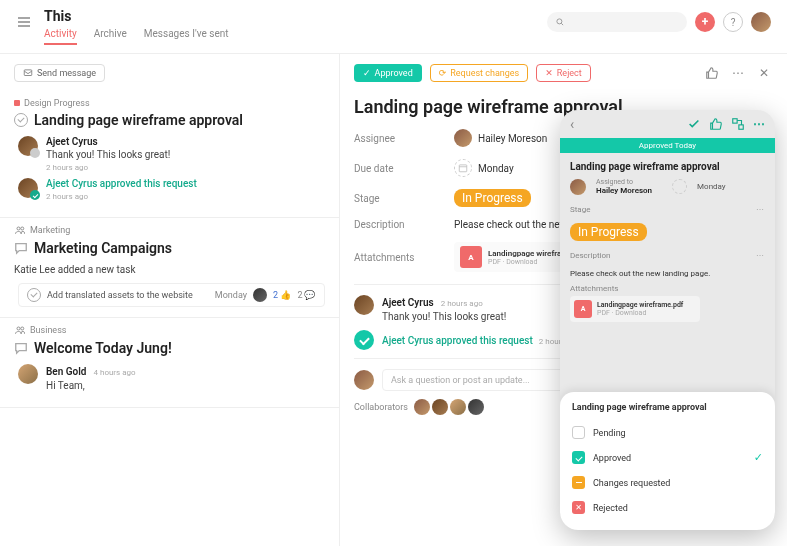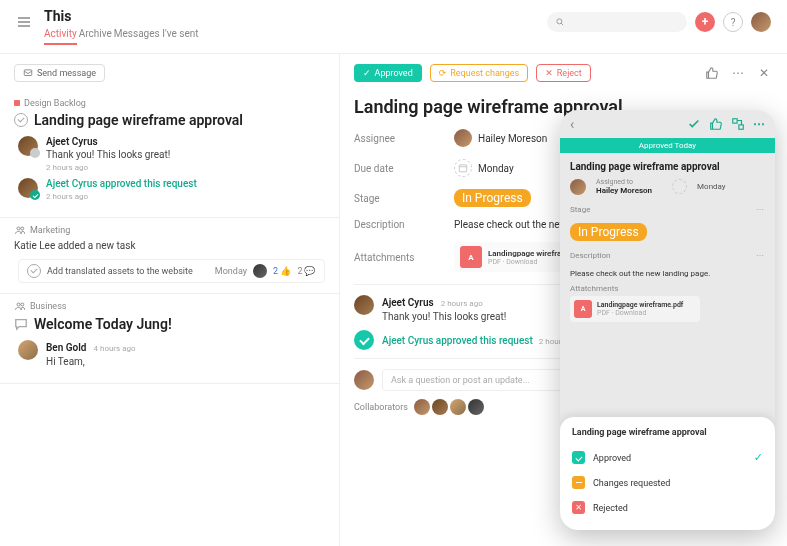--- a/index.html
+++ b/index.html
@@ -2,21 +2,21 @@
 <html><head>
 <meta charset="utf-8">
 <style>
 *{box-sizing:border-box;margin:0;padding:0;font-family:-apple-system,BlinkMacSystemFont,"Segoe UI",Roboto,sans-serif}
 body{background:#fff;width:787px;height:546px;overflow:hidden;position:relative;font-size:12px;color:#333}
 .topbar{display:flex;align-items:flex-start;padding:8px 16px;border-bottom:1px solid #eee;gap:12px}
 .hamburger{width:16px;height:16px;margin-top:6px;cursor:pointer}
 .hamburger svg{stroke:#888}
 .inbox-block{flex:1}
 .inbox-title{font-size:14px;font-weight:700;color:#222;margin-bottom:4px}
-.tabs{display:flex;gap:2px;font-size:10px}
+.tabs{display:flex;gap:17px;font-size:10px}
 .tab{color:#888;padding-bottom:4px;cursor:pointer}
 .tab.active{color:#f06a6a;border-bottom:2px solid #f06a6a}
 .top-right{display:flex;align-items:center;gap:8px;margin-top:4px}
 .search{width:140px;height:20px;border-radius:12px;background:#f4f4f4;display:flex;align-items:center;padding:0 8px}
 .search svg{width:10px;height:10px;stroke:#999}
 .plus{width:20px;height:20px;border-radius:50%;background:#f06a6a;color:#fff;display:flex;align-items:center;justify-content:center;font-size:12px;font-weight:700;cursor:pointer}
 .help{width:20px;height:20px;border-radius:50%;border:1px solid #ccc;display:flex;align-items:center;justify-content:center;font-size:10px;color:#888;cursor:pointer}
 .avatar-sm{width:20px;height:20px;border-radius:50%}
 .main{display:flex;height:calc(100% - 48px)}
 .left{width:340px;overflow-y:auto;border-right:1px solid #eee}
@@ -145,21 +145,21 @@
         <svg width="10" height="10" viewBox="0 0 16 16" fill="none" stroke="#888" stroke-width="1.5">
           <rect x="2" y="3" width="12" height="9" rx="1"></rect>
           <path d="M2 5l6 4 6-4"></path>
         </svg>
         <span>Send message</span>
       </div>
 
     <div class="section">
       <div class="sec-label">
           <span class="sec-sq" style="background:#f06a6a"></span>
-          <span>Design Backlog</span>
+          <span>Design Progress</span>
         </div>
       <div class="sec-title">
           <span class="check-ring"></span>
           <span>Landing page wireframe approval</span>
         </div>
       <div class="comment-row">
         <div class="ava ajeet">
             <span class="badge-dot"></span>
           </div>
         <div class="c-body">
@@ -180,20 +180,26 @@
     </div>
 
     <div class="section">
       <div class="sec-label">
           <svg class="ppl-icon" viewBox="0 0 16 16" fill="none" stroke="#888" stroke-width="1.2">
             <circle cx="6" cy="6" r="2"></circle>
             <circle cx="11" cy="6" r="2"></circle>
             <path d="M2 13c0-2 2-3 4-3s4 1 4 3M9 13c0-2 1-3 3-3s2 1 2 3"></path>
           </svg>
           <span>Marketing</span>
+        </div>
+      <div class="sec-title">
+          <svg class="speech-ring" viewBox="0 0 16 16" fill="none" stroke="#aaa" stroke-width="1.5">
+            <path d="M2 3h12v8H6l-3 3V11H2z"></path>
+          </svg>
+          <span>Marketing Campaigns</span>
         </div>
       <div class="meta-line"><b>Katie Lee</b> <span>added a new task</span></div>
       <div class="task-chip">
         <span class="check-ring"></span>
         <span>Add translated assets to the website</span>
         <span class="end">
           <span>Monday</span>
           <span class="ava katie" style="width:14px;height:14px"></span>
           <span class="thumb"><span>2</span> 👍</span>
           <span><span>2</span> 💬</span>
@@ -362,20 +368,24 @@
         <div class="pdf-icon">A</div>
         <div class="pdf-meta">
           <div class="fn" style="font-size:7px">Landingpage wireframe.pdf</div>
           <div class="sub">PDF · Download</div>
         </div>
       </div>
   </div>
   <div class="sheet">
     <div class="sheet-title">Landing page wireframe approval</div>
     <div class="opt">
+        <span class="sq pending"></span>
+        <span>Pending</span>
+      </div>
+    <div class="opt">
         <span class="sq approved"></span>
         <span>Approved</span>
         <span class="chk">✓</span>
       </div>
     <div class="opt">
         <span class="sq changes"></span>
         <span>Changes requested</span>
       </div>
     <div class="opt">
         <span class="sq rejected"></span>

